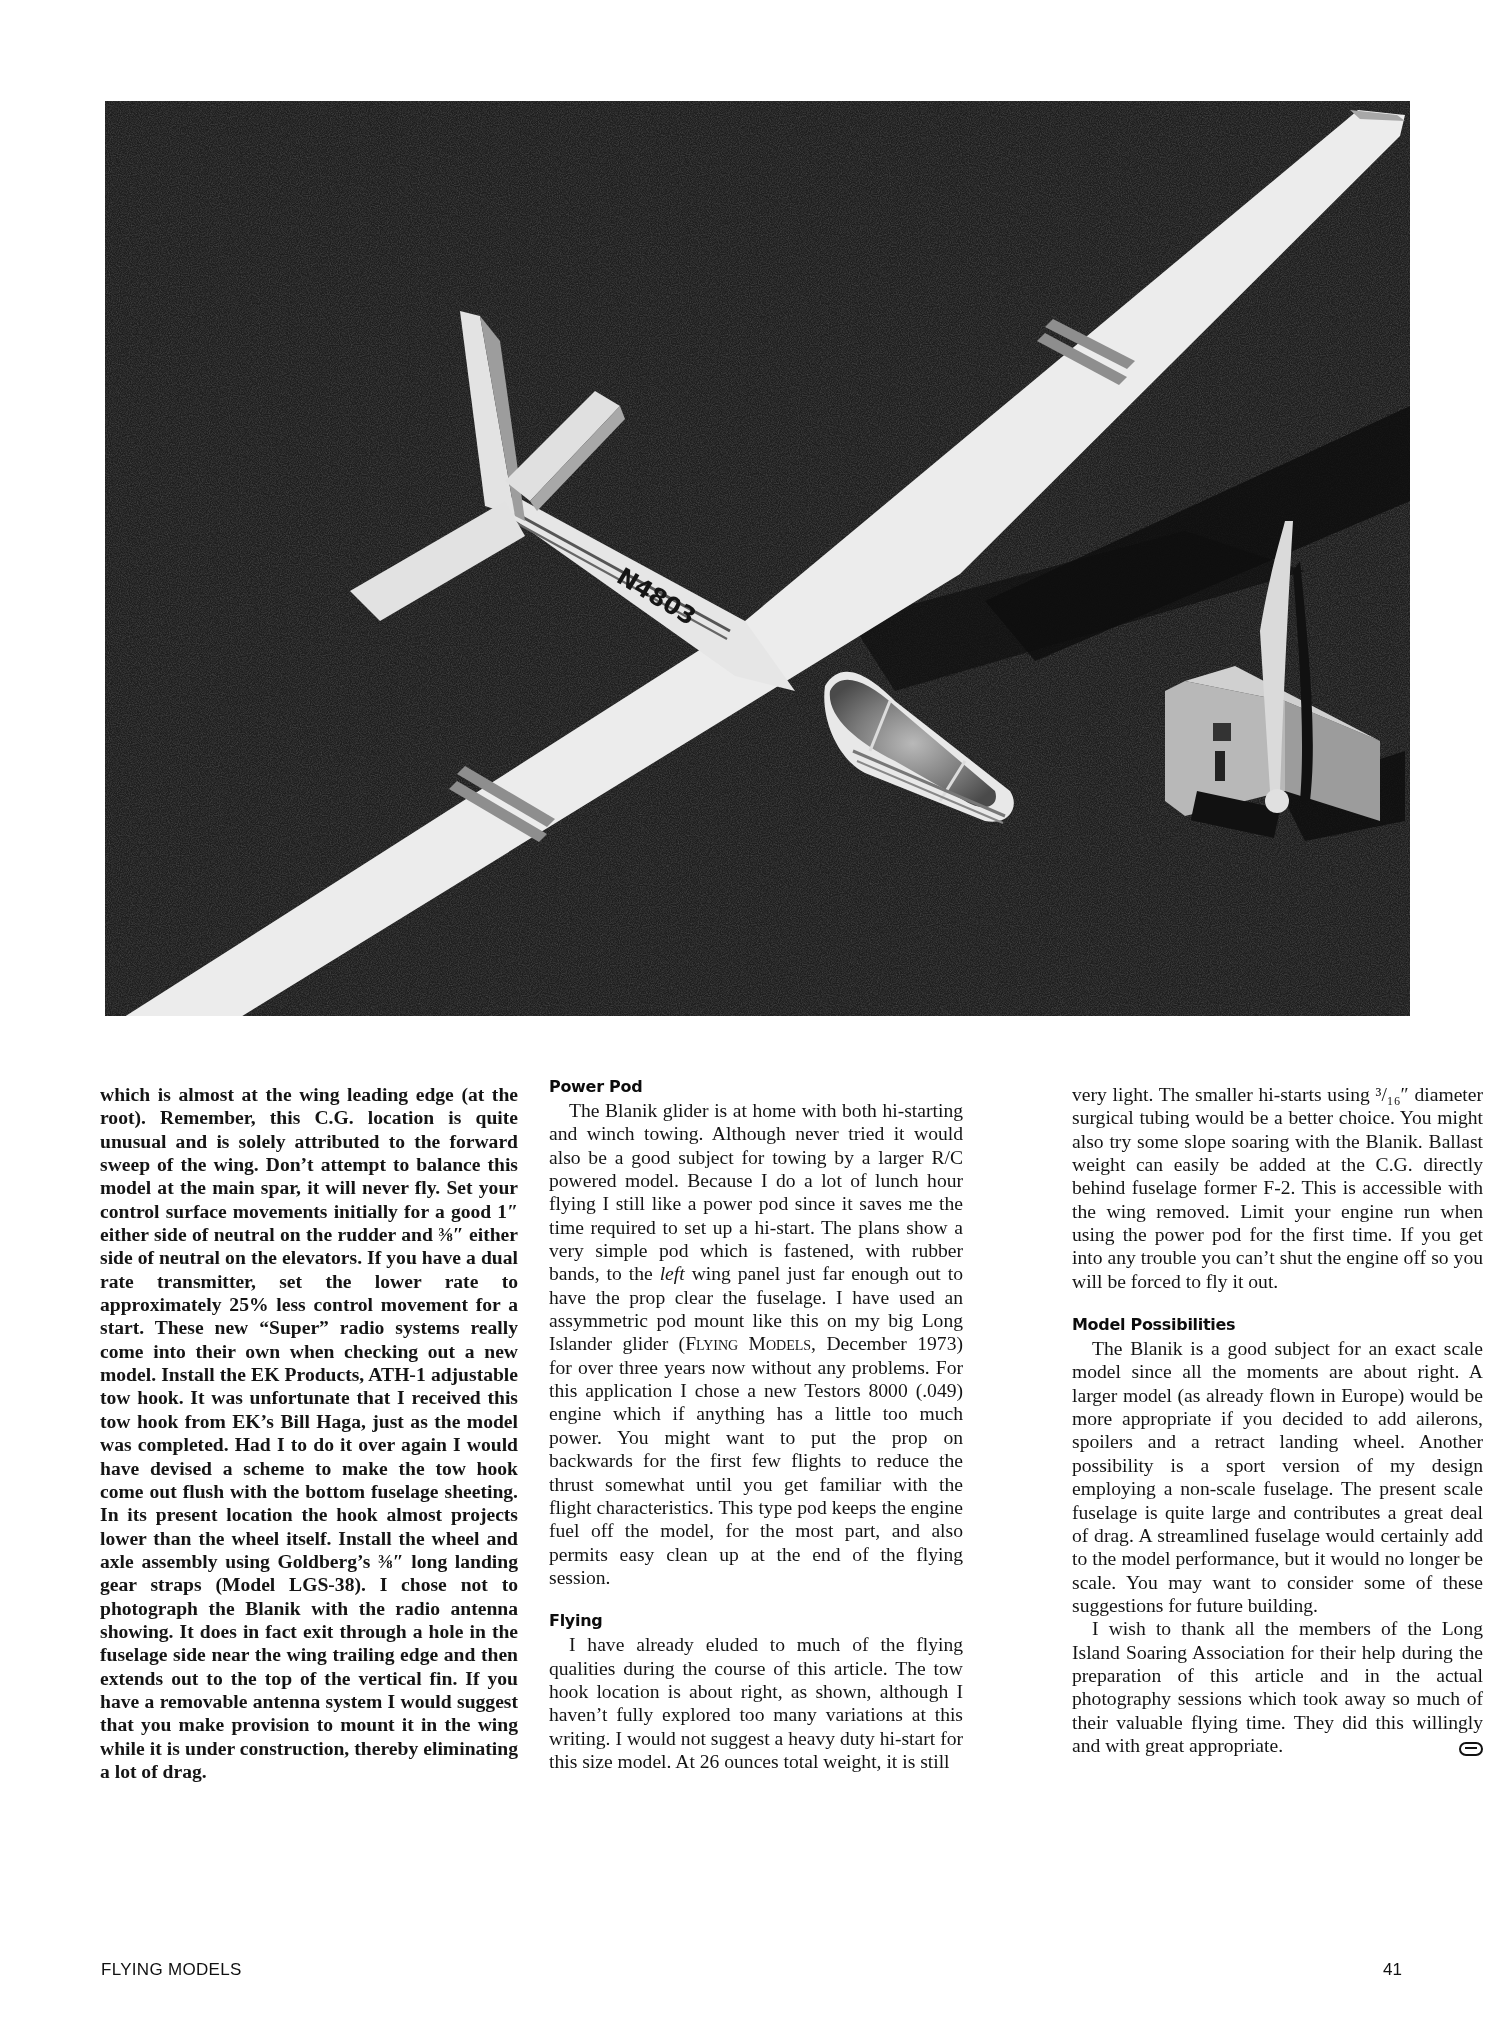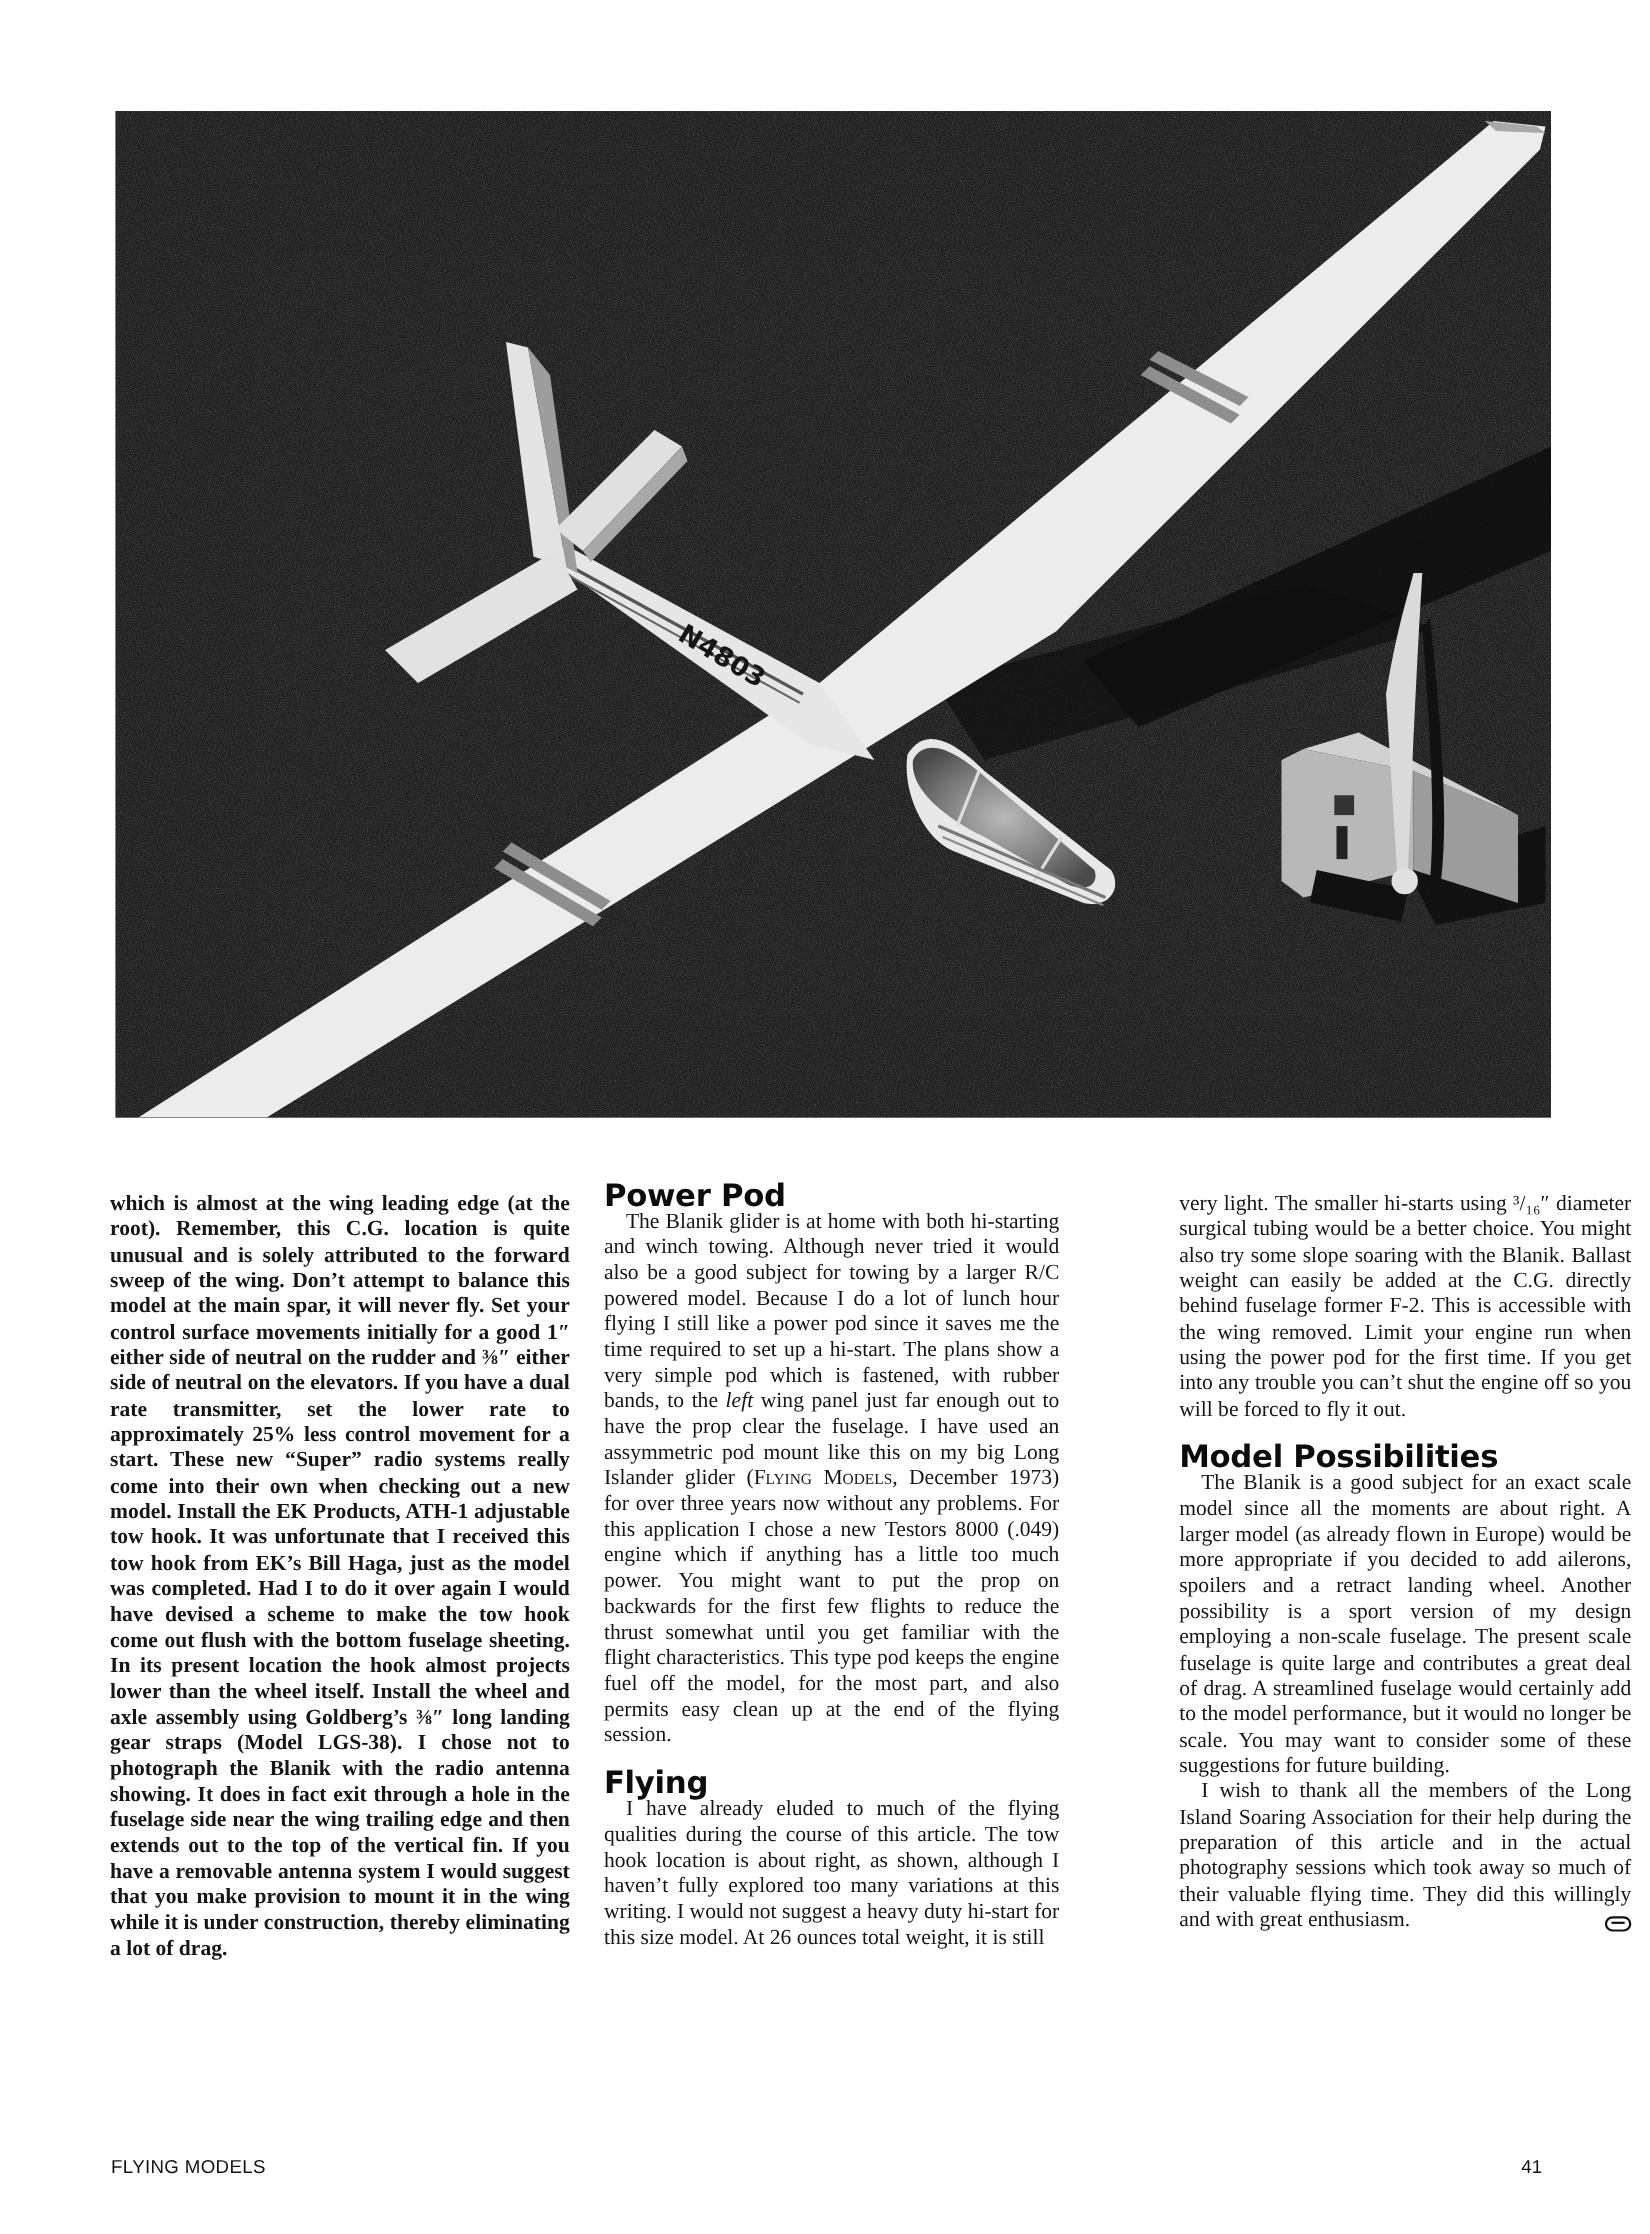--- a/index.html
+++ b/index.html
@@ -15,21 +15,21 @@
     font-size: 19.6px; line-height: 23.35px; color: #151515;
     text-align: justify; hyphens: manual;
   }
   .col1 { left: 100px; width: 418px; font-weight: bold; }
   .col2 { left: 549px; width: 414px; top: 1075px; }
   .col3 { left: 1048px; width: 411px; margin-left: 24px; }
   .col p { margin: 0; }
   .col p.indent { text-indent: 20px; }
   .head {
     font-family: "DejaVu Sans", "Liberation Sans", sans-serif; font-weight: bold;
-    font-size: 28px; line-height: 24px; margin: 0; letter-spacing: -0.3px; color: #0c0c0c;
+    font-size: 16px; line-height: 24px; margin: 0; letter-spacing: -0.3px; color: #0c0c0c;
   }
   .gap { height: 20px; }
   .sc { font-variant: small-caps; }
   .end-mark {
     display: inline-block; float: right; width: 20px; height: 10px; margin-top: 8px;
     border: 2.5px solid #111; border-radius: 7px; position: relative;
   }
   .end-mark::after { content: ""; position: absolute; left: 4px; right: 4px; top: 3px; height: 2px; background: #111; }
   .footer {
     position: absolute; top: 1960px;
@@ -112,17 +112,17 @@
   <div class="gap"></div>
   <h3 class="head">Flying</h3>
   <p class="indent">I have already eluded to much of the flying qualities during the course of this article. The tow hook location is about right, as shown, although I haven’t fully explored too many variations at this writing. I would not suggest a heavy duty hi-start for this size model. At 26 ounces total weight, it is still</p>
 </div>
 
 <div class="col col3">
   <p>very light. The smaller hi-starts using ³/₁₆″ diameter surgical tubing would be a better choice. You might also try some slope soaring with the Blanik. Ballast weight can easily be added at the C.G. directly behind fuselage former F-2. This is accessible with the wing removed. Limit your engine run when using the power pod for the first time. If you get into any trouble you can’t shut the engine off so you will be forced to fly it out.</p>
   <div class="gap"></div>
   <h3 class="head">Model Possibilities</h3>
   <p class="indent">The Blanik is a good subject for an exact scale model since all the moments are about right. A larger model (as already flown in Europe) would be more appropriate if you decided to add ailerons, spoilers and a retract landing wheel. Another possibility is a sport version of my design employing a non-scale fuselage. The present scale fuselage is quite large and contributes a great deal of drag. A streamlined fuselage would certainly add to the model perform­ance, but it would no longer be scale. You may want to consider some of these suggestions for future building.</p>
-  <p class="indent"><span>I wish to thank all the members of the Long Island Soaring Association for their help during the preparation of this article and in the actual photography sessions which took away so much of their valuable flying time. They did this willingly and with great enthusiasm.</span><span class="end-mark"></span></p>
+  <p class="indent"><span>I wish to thank all the members of the Long Island Soaring Association for their help during the preparation of this article and in the actual photography sessions which took away so much of their valuable flying time. They did this willingly and with great appropriate.</span><span class="end-mark"></span></p>
 </div>
 
 <div class="footer footer-left">FLYING MODELS</div>
 <div class="footer footer-right">41</div>
 
 </body></html>

